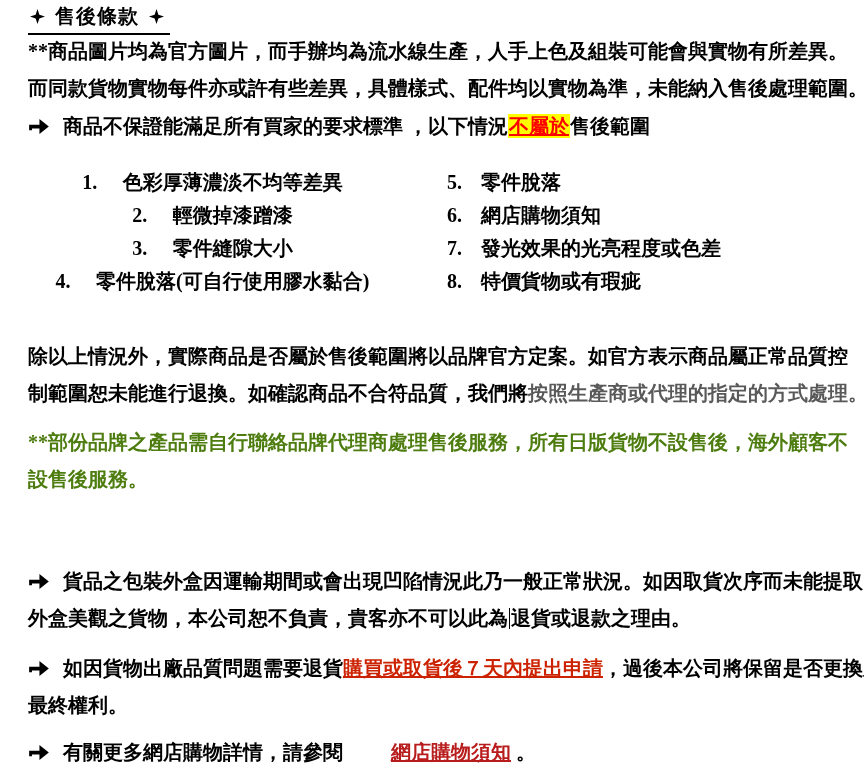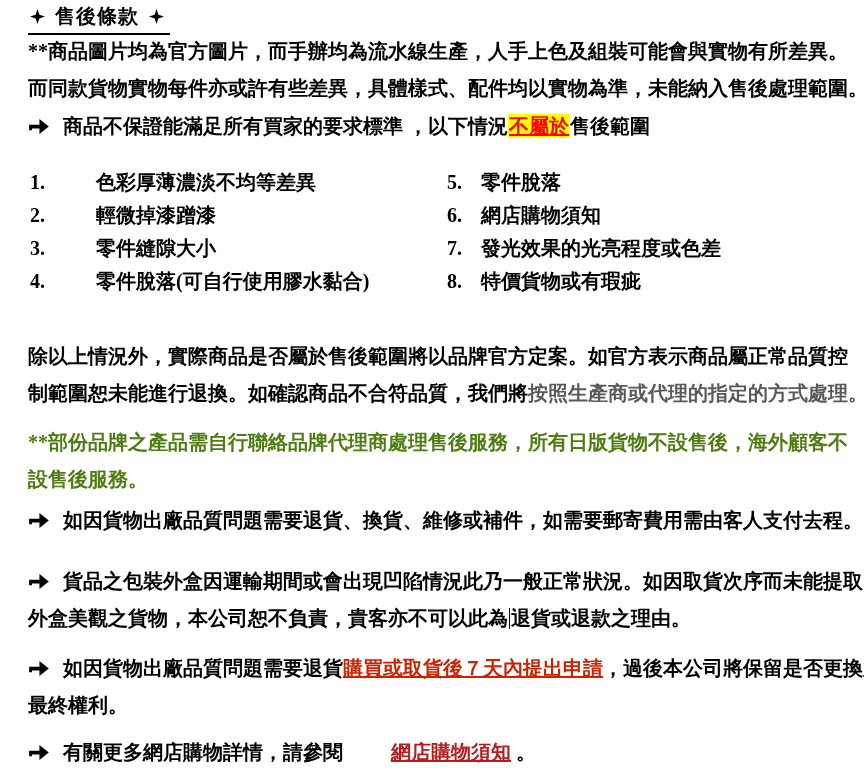--- a/index.html
+++ b/index.html
@@ -78,21 +78,21 @@
   </div>
 
   <div class="abs" style="top:112px; left:28px; line-height:28px;">
     <span class="arrow-icon">
       <svg width="21" height="15" viewBox="0 0 22 16">
           <path d="M1 12 L1 6 L12 6 L12 0 L22 8 L12 16 L12 10 L4 10 L4 12 Z" fill="#000"></path>
         </svg>
     </span><span>商品不保證能滿足所有買家的要求標準 ，以下情況</span><span class="hl-notcovered">不屬於</span><span>售後範圍</span>
   </div>
 
-  <div class="list-col" style="top:166px; left:30px;">
+  <div class="list-col" style="top:166px; left:30px;text-align:center;">
     <div class="list-row"><span class="num-left">1.</span><span>色彩厚薄濃淡不均等差異</span></div>
     <div class="list-row"><span class="num-left">2.</span><span>輕微掉漆蹭漆</span></div>
     <div class="list-row"><span class="num-left">3.</span><span>零件縫隙大小</span></div>
     <div class="list-row"><span class="num-left">4.</span><span>零件脫落(可自行使用膠水黏合)</span></div>
   </div>
 
   <div class="list-col" style="top:166px; left:447px;">
     <div class="list-row"><span class="num-right">5.</span><span>零件脫落</span></div>
     <div class="list-row"><span class="num-right">6.</span><span>網店購物須知</span></div>
     <div class="list-row"><span class="num-right">7.</span><span>發光效果的光亮程度或色差</span></div>
@@ -102,27 +102,20 @@
   <div class="abs lh" style="top:338px; left:28px;">
     <div>除以上情況外，實際商品是否屬於售後範圍將以品牌官方定案。如官方表示商品屬正常品質控</div>
     <div><span>制範圍恕未能進行退換。如確認商品不合符品質，我們將</span><span class="gray-seg">按照生產商或代理的指定的方式處理。</span></div>
   </div>
 
   <div class="abs lh red-para" style="top:424px; left:28px;">
     <div>**部份品牌之產品需自行聯絡品牌代理商處理售後服務，所有日版貨物不設售後，海外顧客不</div>
     <div>設售後服務。</div>
   </div>
 
-  <div class="abs" style="top:506px; left:28px; line-height:28px;">
-    <span class="arrow-icon">
-      <svg width="21" height="15" viewBox="0 0 22 16">
-          <path d="M1 12 L1 6 L12 6 L12 0 L22 8 L12 16 L12 10 L4 10 L4 12 Z" fill="#000"></path>
-        </svg>
-    </span><span>如因貨物出廠品質問題需要退貨、換貨、維修或補件，如需要郵寄費用需由客人支付去程。</span>
-  </div>
 
   <div class="abs lh" style="top:563px; left:28px;">
     <div>
       <span class="arrow-icon">
         <svg width="21" height="15" viewBox="0 0 22 16">
             <path d="M1 12 L1 6 L12 6 L12 0 L22 8 L12 16 L12 10 L4 10 L4 12 Z" fill="#000"></path>
           </svg>
       </span><span>貨品之包裝外盒因運輸期間或會出現凹陷情況此乃一般正常狀況。如因取貨次序而未能提取</span>
     </div>
     <div><span>外盒美觀之貨物，本公司恕不負責，貴客亦不可以此為</span><span class="caret"></span><span>退貨或退款之理由。</span></div>

